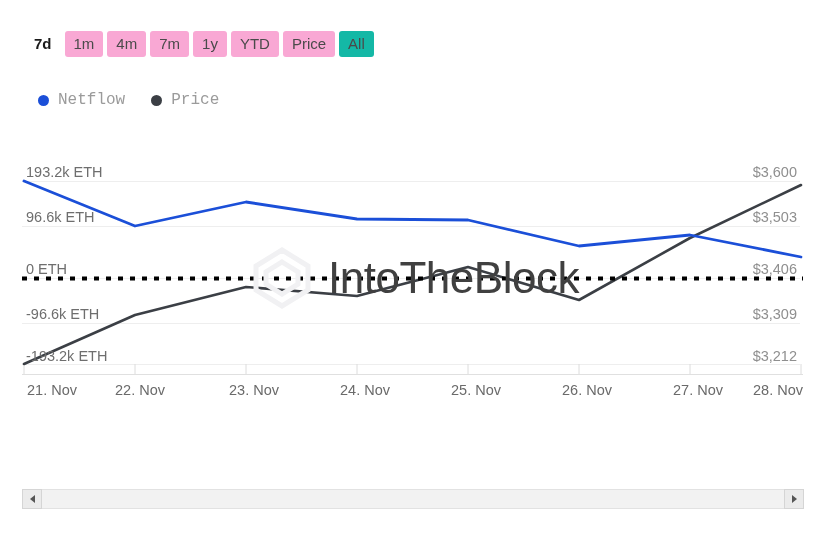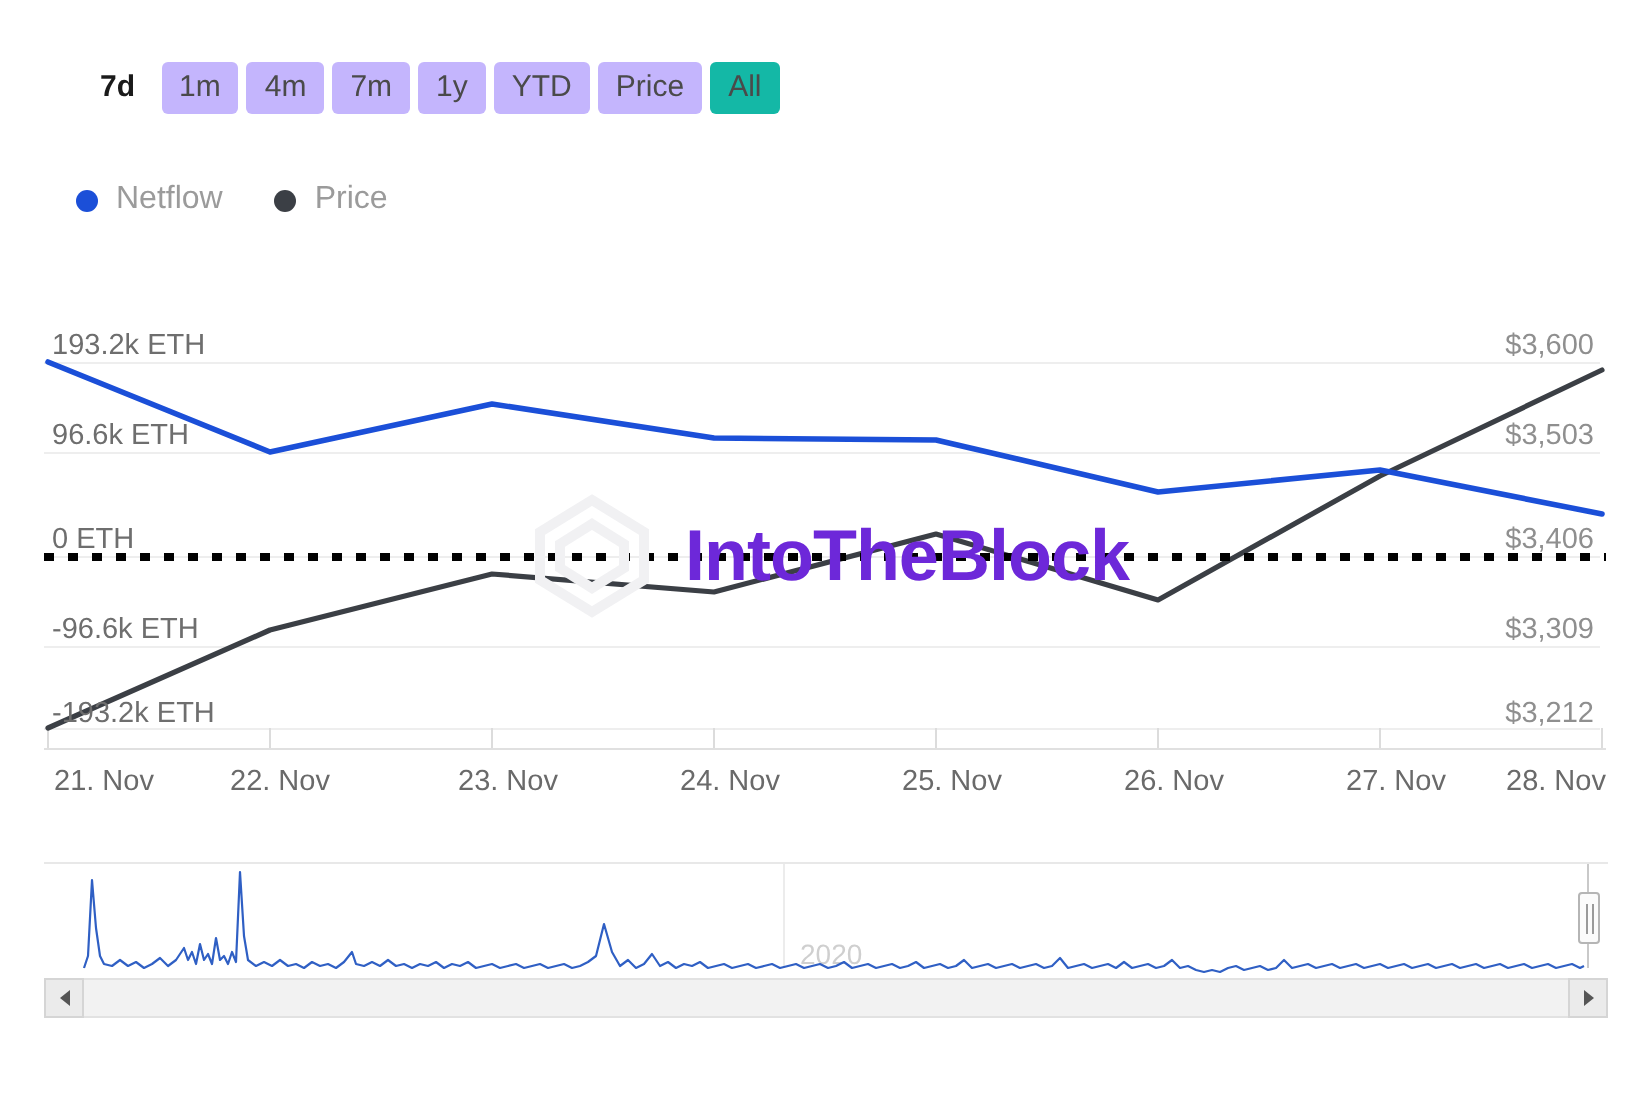--- a/index.html
+++ b/index.html
@@ -18,28 +18,28 @@
   }
   #app {
     position: absolute;
     inset: 0;
     background: #ffffff;
   }
 
   
   .range-bar {
     position: absolute;
-    left: 41px;
+    left: 25px;
     top: 31px;
     display: flex;
     align-items: center;
     gap: 4px;
   }
   .range-btn {
-    background: #c4b5fd;
+    background: #f9a8d4;
     border: none;
     border-radius: 3px;
     padding: 5px 9px 6px 9px;
     font-family: "Liberation Sans", sans-serif;
     font-size: 15px;
     color: #4a4a4a;
     line-height: 1;
     cursor: pointer;
     white-space: nowrap;
   }
@@ -70,20 +70,21 @@
   .legend-dot {
     width: 11px;
     height: 11px;
     border-radius: 50%;
     display: block;
   }
   .legend-label {
     font-size: 16px;
     color: #9b9b9b;
     line-height: 1;
+    font-family: Liberation Mono, monospace;
   }
 
   
   .plot-wrap {
     position: absolute;
     left: 0;
     top: 150px;
     width: 825px;
     height: 255px;
   }
@@ -101,23 +102,23 @@
     justify-content: center;
     pointer-events: none;
   }
   .wm-inner {
     display: flex;
     align-items: center;
     gap: 10px;
     opacity: 1;
   }
   .wm-text {
-    font-size: 36px;
-    font-weight: bold;
-    color: #6d28d9;
+    font-size: 44px;
+    font-weight: normal;
+    color: #404040;
     letter-spacing: -0.5px;
     line-height: 1;
   }
 
   .axis-label {
     font-family: "Liberation Sans", sans-serif;
     font-size: 14.5px;
     fill: #8f8f8f;
   }
   .axis-label.left {
@@ -293,49 +294,20 @@
         <text class="xaxis-label" x="254" y="245">23. Nov</text>
         <text class="xaxis-label" x="365" y="245">24. Nov</text>
         <text class="xaxis-label" x="476" y="245">25. Nov</text>
         <text class="xaxis-label" x="587" y="245">26. Nov</text>
         <text class="xaxis-label" x="698" y="245">27. Nov</text>
         <text class="xaxis-label" x="778" y="245">28. Nov</text>
       </g>
     </svg>
   </div>
 
-  <div class="navigator">
-    <svg class="nav-svg" width="782" height="62" viewBox="0 0 782 62">
-      <rect x="0" y="0" width="782" height="62" fill="#ffffff"></rect>
-      <line x1="0" y1="3.5" x2="782" y2="3.5" stroke="#e8e8e8" stroke-width="1"></line>
-      <line x1="370" y1="4" x2="370" y2="56" stroke="#ececec" stroke-width="1"></line>
-      <text class="nav-year" x="378" y="54">2020</text>
-
-      <polyline fill="none" stroke="#2f5fc4" stroke-width="1.1" stroke-linejoin="round" points="20,56 22,50 24,12 26,36 28,50 30,54 34,55 38,52 42,55 46,53 50,56 54,54 58,51 62,55 66,52 70,46
-                72,52 74,48 76,54 78,44 80,52 82,49 84,54 86,41 88,52 90,50 92,54 94,48 96,53 98,8 100,40 102,52
-                106,55 110,53 114,55 118,52 122,55 126,54 130,56 134,53 138,55 142,54 146,56 150,53 154,48 156,54
-                160,55 164,53 168,55 172,52 176,55 180,54 184,56 188,54 192,55 196,53 200,56 204,54 208,55 212,53
-                216,56 220,55 224,54 228,56 232,55 236,54 240,56 244,55 248,54 252,56 256,55 260,54 264,56 268,55
-                272,53 276,50 280,34 284,48 288,55 292,52 296,56 300,54 304,49 308,55 312,53 316,56 320,54 324,55
-                328,53 332,56 336,55 340,54 344,56 348,55 352,54 356,56 360,55 364,54 368,56 372,55 376,54 380,56
-                384,55 388,54 392,56 396,55 400,53 404,56 408,55 412,54 416,56 420,55 424,54 428,56 432,55 436,53
-                440,56 444,55 448,54 452,56 456,55 460,52 464,56 468,55 472,54 476,56 480,55 484,54 488,56 492,55
-                496,54 500,56 504,55 508,51 512,56 516,55 520,54 524,56 528,55 532,54 536,56 540,53 544,56 548,55
-                552,54 556,56 560,55 564,52 568,56 572,55 576,57 580,58 584,57 588,58 592,56 596,55 600,57 604,56
-                608,55 612,57 616,56 620,52 624,56 628,55 632,54 636,56 640,55 644,54 648,56 652,55 656,54 660,56
-                664,55 668,54 672,56 676,55 680,54 684,56 688,55 692,54 696,56 700,55 704,54 708,56 712,55 716,54
-                720,56 724,55 728,54 732,56 736,55 740,54 744,56 748,55 752,54 756,56 760,55 764,54 768,56 770,55"></polyline>
-
-      <line x1="772" y1="4" x2="772" y2="56" stroke="#c9c9c9" stroke-width="1"></line>
-    </svg>
-    <div class="nav-handle" style="left:767px;">
-      <span class="grip g1"></span>
-      <span class="grip g2"></span>
-    </div>
-  </div>
 
   <div class="scrollbar">
     <div class="sb-btn">
       <span class="sb-arrow left"></span>
     </div>
     <div class="sb-track"></div>
     <div class="sb-btn">
       <span class="sb-arrow right"></span>
     </div>
   </div>

